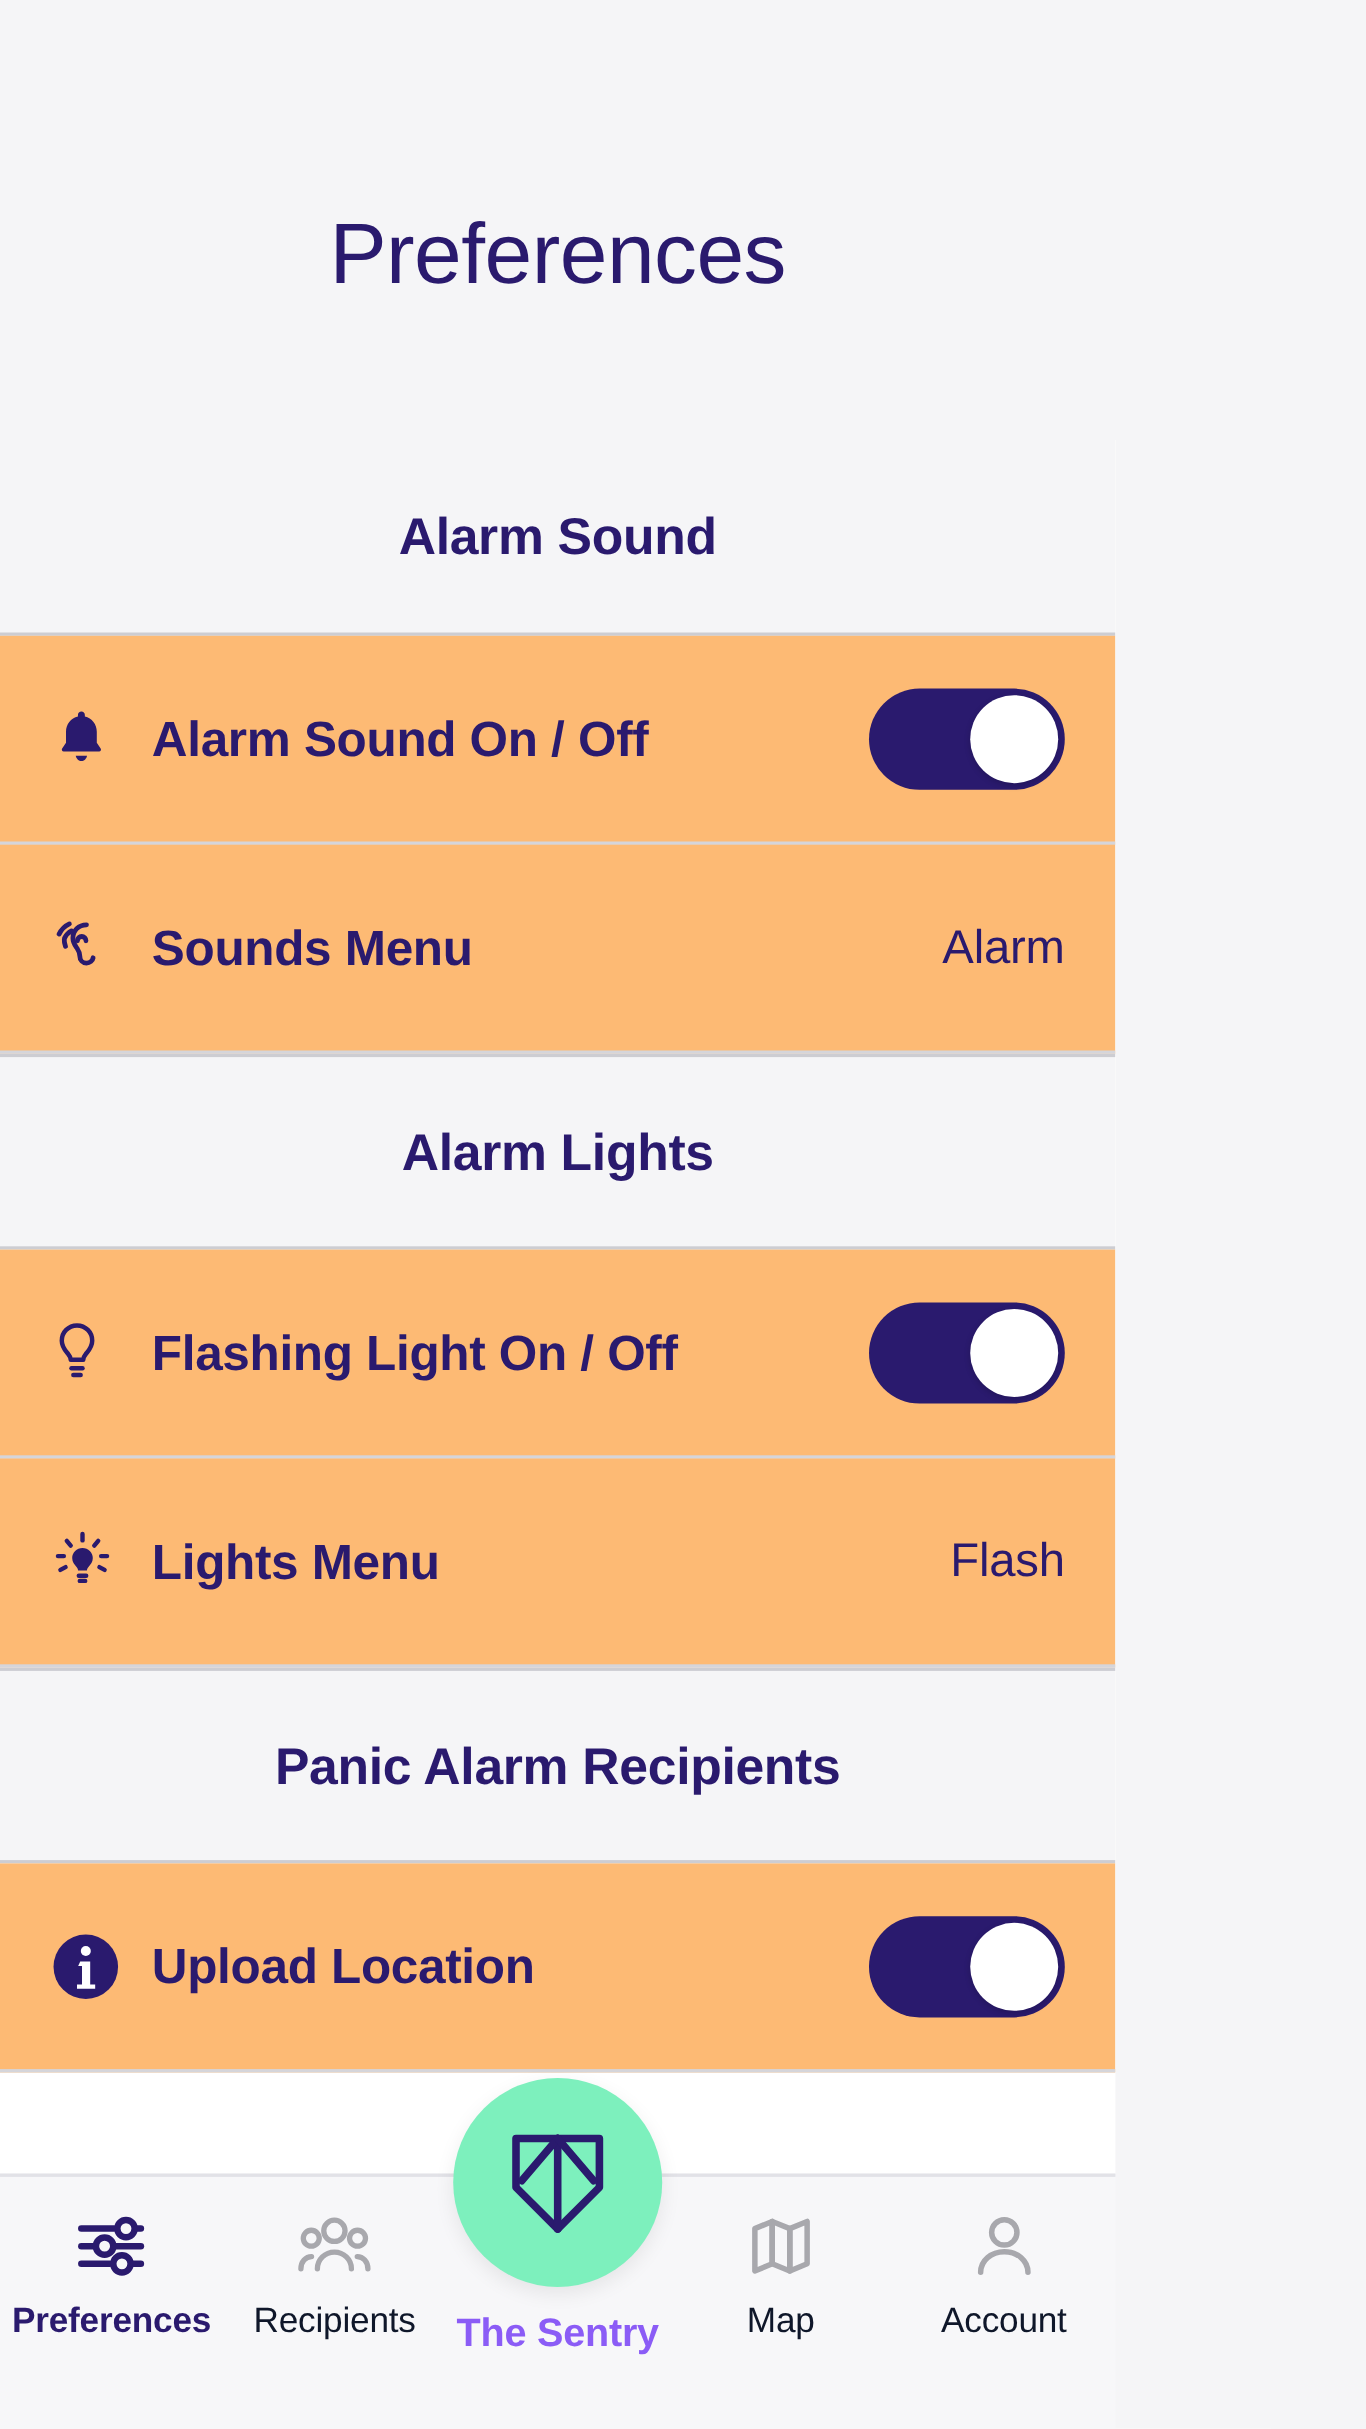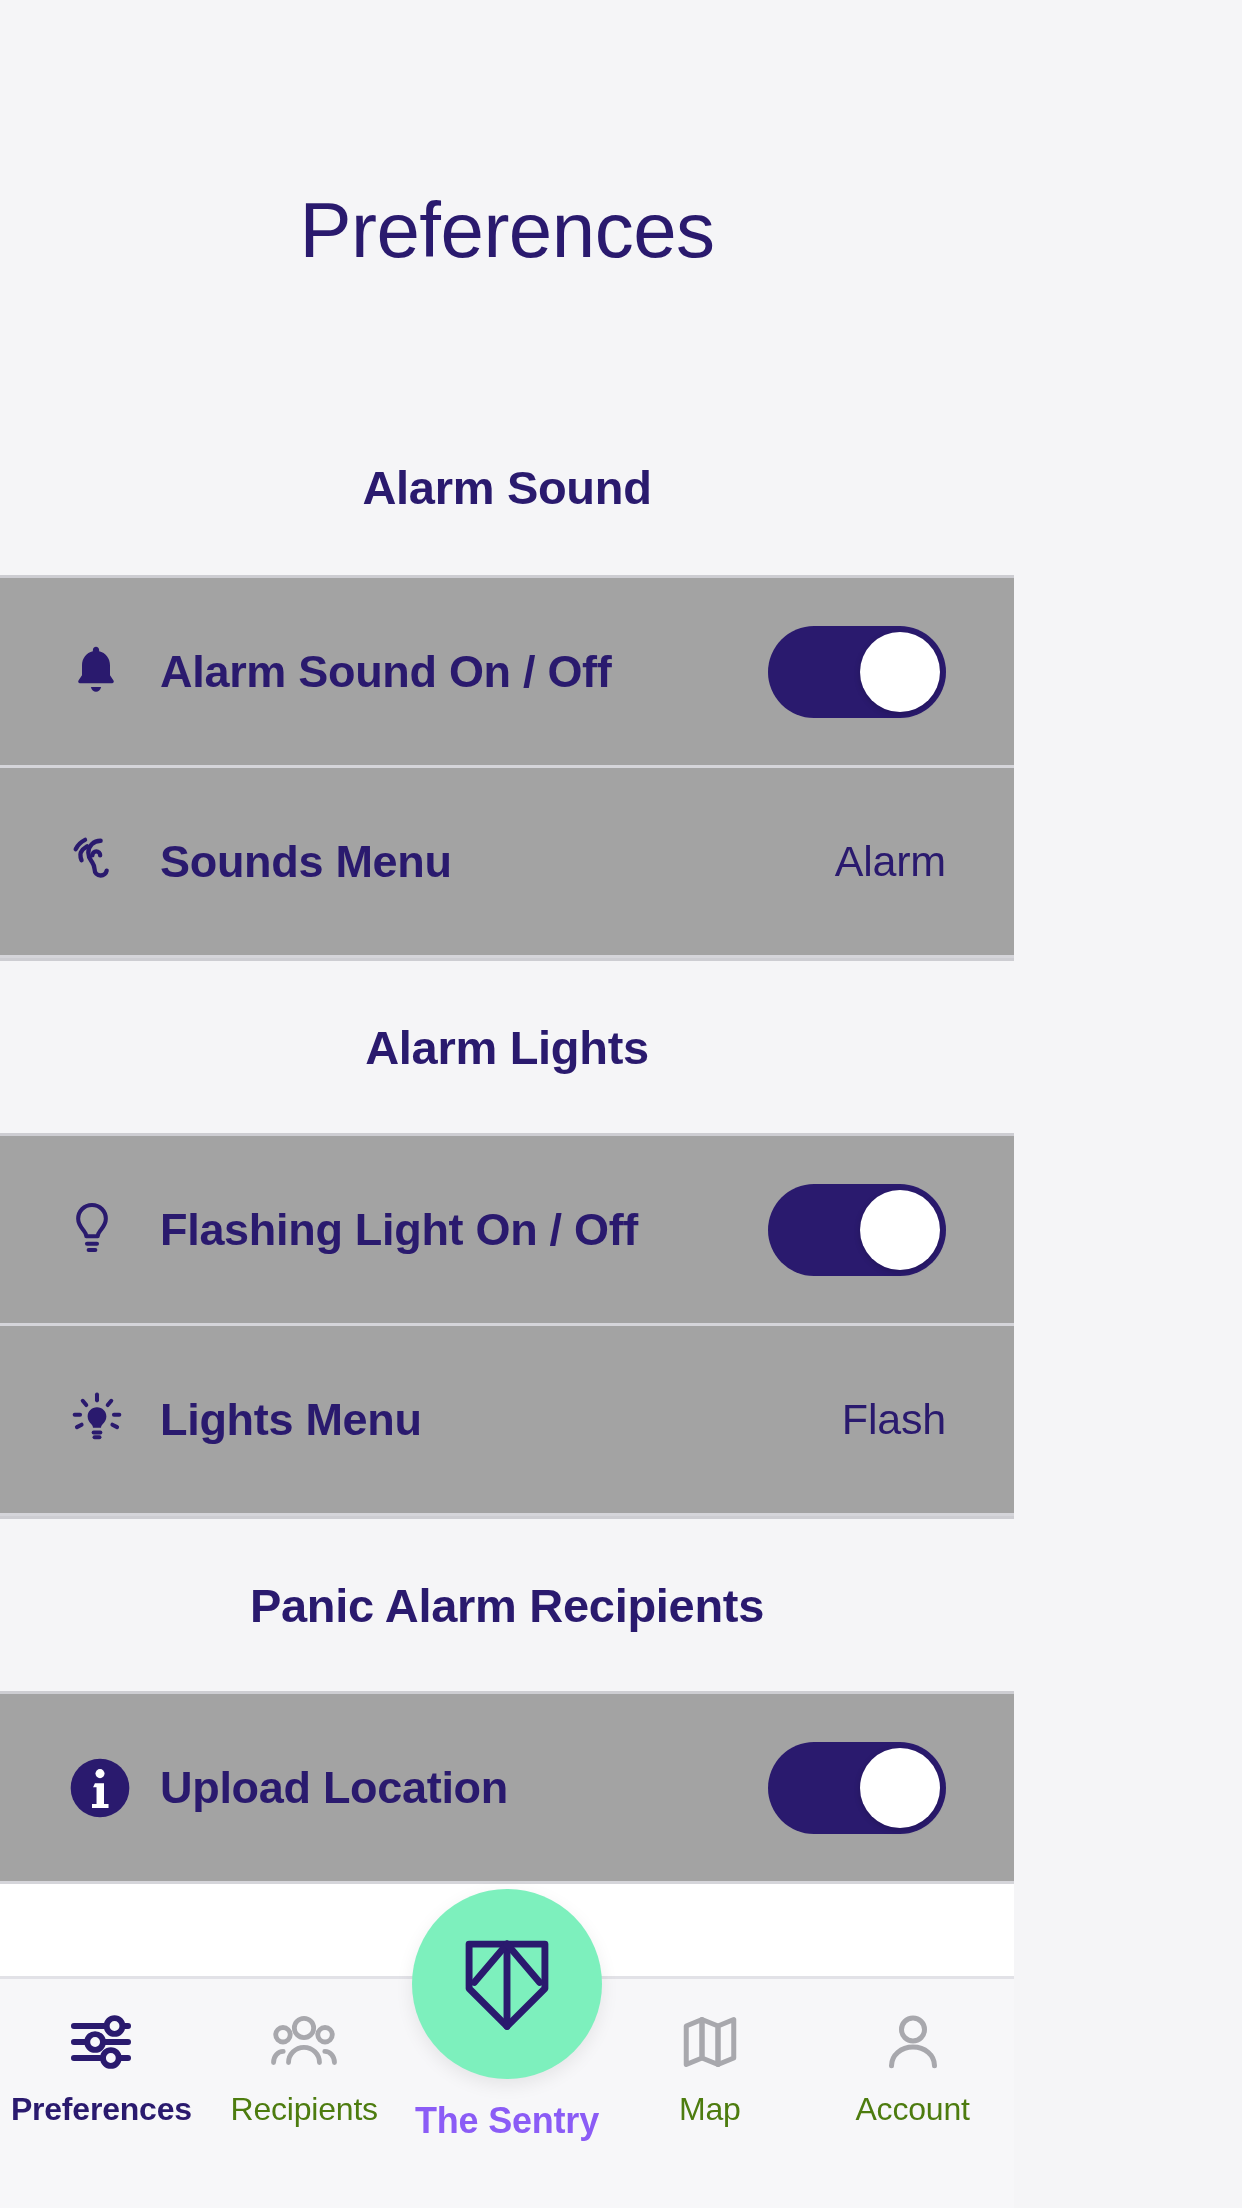--- a/index.html
+++ b/index.html
@@ -65,25 +65,25 @@
   .section-header:first-child { border-top: none; }
 
   .section-header-label {
     font-size: 47px;
     font-weight: 700;
     color: #2a1a6e;
     letter-spacing: -0.3px;
   }
 
   .row {
-    background: #a3a3a3;
+    background: #fdba74;
     height: 190px;
     display: flex;
     align-items: center;
-    padding: 0 68px;
+    padding: 0 46px;
     border-bottom: 3px solid #d5d5da;
   }
 
   .row-icon {
     width: 70px;
     min-width: 70px;
     height: 70px;
     display: flex;
     align-items: center;
     justify-content: flex-start;
@@ -159,21 +159,21 @@
     display: flex;
     align-items: center;
     justify-content: center;
     color: #a8a8ad;
   }
   .tab.active .tab-icon { color: #2a1a6e; }
 
   .tab-label {
     font-size: 32px;
     font-weight: 400;
-    color: #4d7c0f;
+    color: #0f172a;
     letter-spacing: -0.2px;
   }
   .tab.active .tab-label { color: #2a1a6e; font-weight: 700; }
 
   
   .tab.center { position: relative; }
 
   .fab {
     position: absolute;
     left: 50%;

